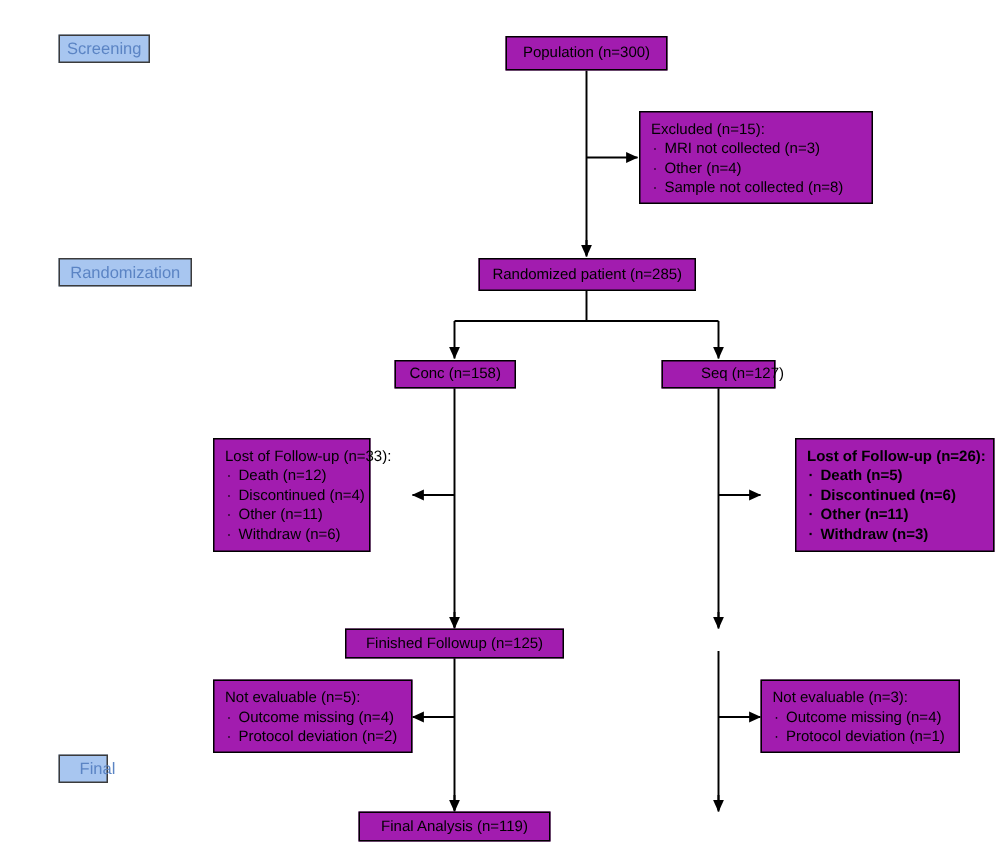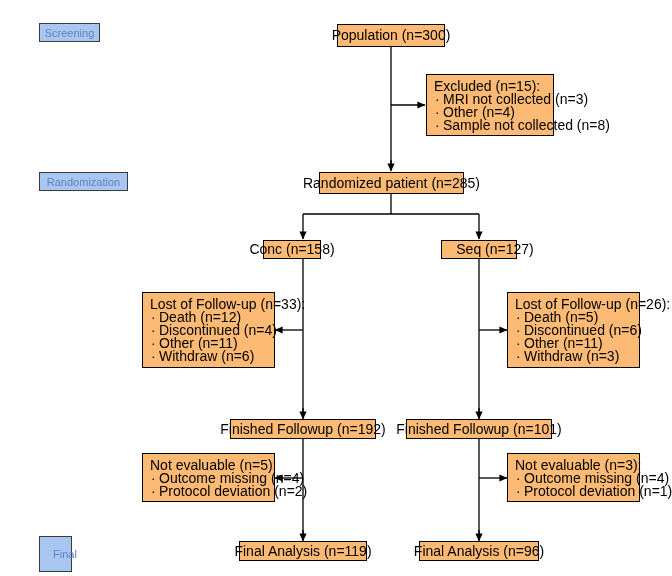--- a/index.html
+++ b/index.html
@@ -21,23 +21,23 @@
     left: 0;
     top: 0;
     width: 672px;
     height: 576px;
     pointer-events: none;
   }
   .node {
     position: absolute;
     box-sizing: border-box;
     border: 1px solid #000000;
-    background: #fdba74;
+    background: #a21caf;
     color: #000000;
-    font-size: 14px;
+    font-size: 10px;
     line-height: 13px;
     z-index: 2;
   }
   .node.single {
     display: flex;
     align-items: center;
     justify-content: center;
     text-align: center;
     white-space: nowrap;
   }
@@ -110,63 +110,61 @@
       <path d="M269,530 L269,541" marker-end="url(#ah)"></path>
 
       <path d="M445,434 L445,540"></path>
       <path d="M445,478 L473,478" marker-end="url(#ah)"></path>
       <path d="M445,530 L445,541" marker-end="url(#ah)"></path>
     </g>
   </svg>
 
   <div class="stage" style="left:5px;  top:23px;  width:61px; height:19px;">Screening</div>
   <div class="stage" style="left:5px;  top:172px; width:89px; height:19px;">Randomization</div>
-  <div class="stage" style="left:5px;  top:536px; width:33px; height:36px;padding-left:25px;">Final</div>
+  <div class="stage" style="left:5px;  top:503px; width:33px; height:19px;padding-left:25px;">Final</div>
 
   <div class="node single" style="left:303px; top:24px; width:108px; height:23px;">Population (n=300)</div>
 
-  <div class="node listbox" style="left:392px; top:74px; width:128px; height:62px;">
+  <div class="node listbox" style="left:392px; top:74px; width:156px; height:62px;">
     <span class="head">Excluded (n=15):</span>
     <span class="item"><span class="bullet">·</span><span>MRI not collected (n=3)</span></span>
     <span class="item"><span class="bullet">·</span><span>Other (n=4)</span></span>
     <span class="item"><span class="bullet">·</span><span>Sample not collected (n=8)</span></span>
   </div>
 
   <div class="node single" style="left:285px; top:172px; width:145px; height:22px;">Randomized patient (n=285)</div>
 
-  <div class="node single" style="left:229px; top:240px; width:58px; height:19px;">Conc (n=158)</div>
+  <div class="node single" style="left:229px; top:240px; width:81px; height:19px;">Conc (n=158)</div>
   <div class="node single" style="left:407px; top:240px; width:76px; height:19px;padding-left:32px;">Seq (n=127)</div>
 
-  <div class="node listbox" style="left:108px; top:292px; width:133px; height:76px;">
+  <div class="node listbox" style="left:108px; top:292px; width:105px; height:76px;">
     <span class="head">Lost of Follow-up (n=33):</span>
     <span class="item"><span class="bullet">·</span><span>Death (n=12)</span></span>
     <span class="item"><span class="bullet">·</span><span>Discontinued (n=4)</span></span>
     <span class="item"><span class="bullet">·</span><span>Other (n=11)</span></span>
     <span class="item"><span class="bullet">·</span><span>Withdraw (n=6)</span></span>
   </div>
 
-  <div class="node listbox" style="left:473px; top:292px; width:133px; height:76px;">
+  <div class="node listbox" style="left:496px; top:292px; width:133px; height:76px;font-weight:bold;">
     <span class="head">Lost of Follow-up (n=26):</span>
     <span class="item"><span class="bullet">·</span><span>Death (n=5)</span></span>
     <span class="item"><span class="bullet">·</span><span>Discontinued (n=6)</span></span>
     <span class="item"><span class="bullet">·</span><span>Other (n=11)</span></span>
     <span class="item"><span class="bullet">·</span><span>Withdraw (n=3)</span></span>
   </div>
 
-  <div class="node single" style="left:196px; top:419px; width:146px; height:20px;">Finished Followup (n=192)</div>
-  <div class="node single" style="left:372px; top:419px; width:146px; height:20px;">Finished Followup (n=101)</div>
+  <div class="node single" style="left:196px; top:419px; width:146px; height:20px;">Finished Followup (n=125)</div>
 
   <div class="node listbox" style="left:108px; top:453px; width:133px; height:49px;">
     <span class="head">Not evaluable (n=5):</span>
     <span class="item"><span class="bullet">·</span><span>Outcome missing (n=4)</span></span>
     <span class="item"><span class="bullet">·</span><span>Protocol deviation (n=2)</span></span>
   </div>
 
   <div class="node listbox" style="left:473px; top:453px; width:133px; height:49px;">
     <span class="head">Not evaluable (n=3):</span>
     <span class="item"><span class="bullet">·</span><span>Outcome missing (n=4)</span></span>
     <span class="item"><span class="bullet">·</span><span>Protocol deviation (n=1)</span></span>
   </div>
 
   <div class="node single" style="left:205px; top:541px; width:128px; height:20px;">Final Analysis (n=119)</div>
-  <div class="node single" style="left:385px; top:541px; width:120px; height:20px;">Final Analysis (n=96)</div>
 
 </div>
 
 </body></html>

